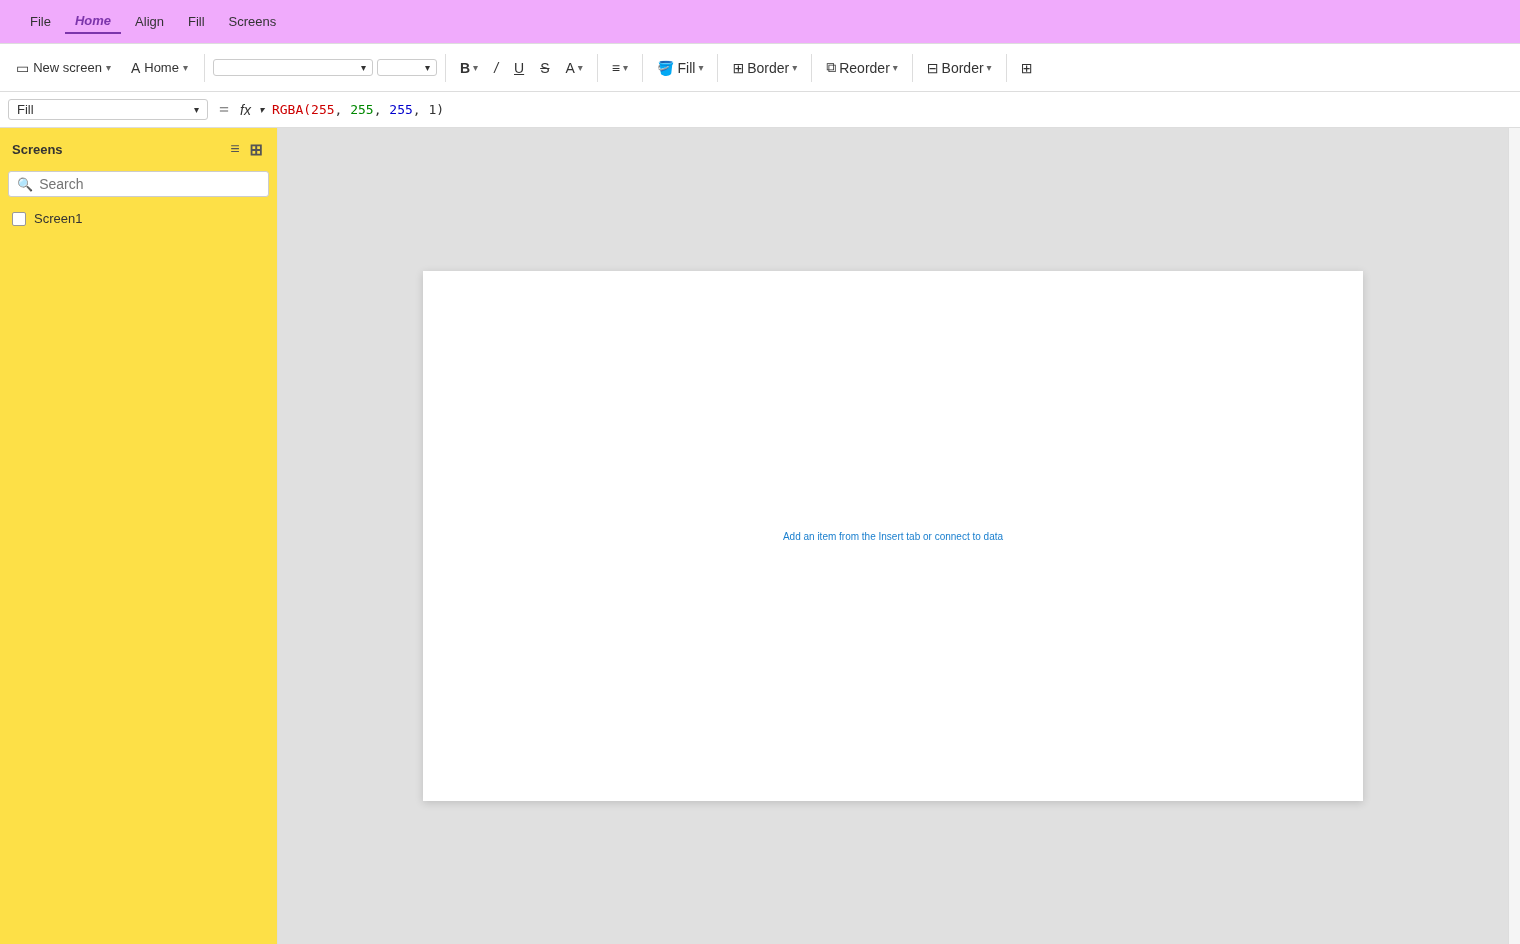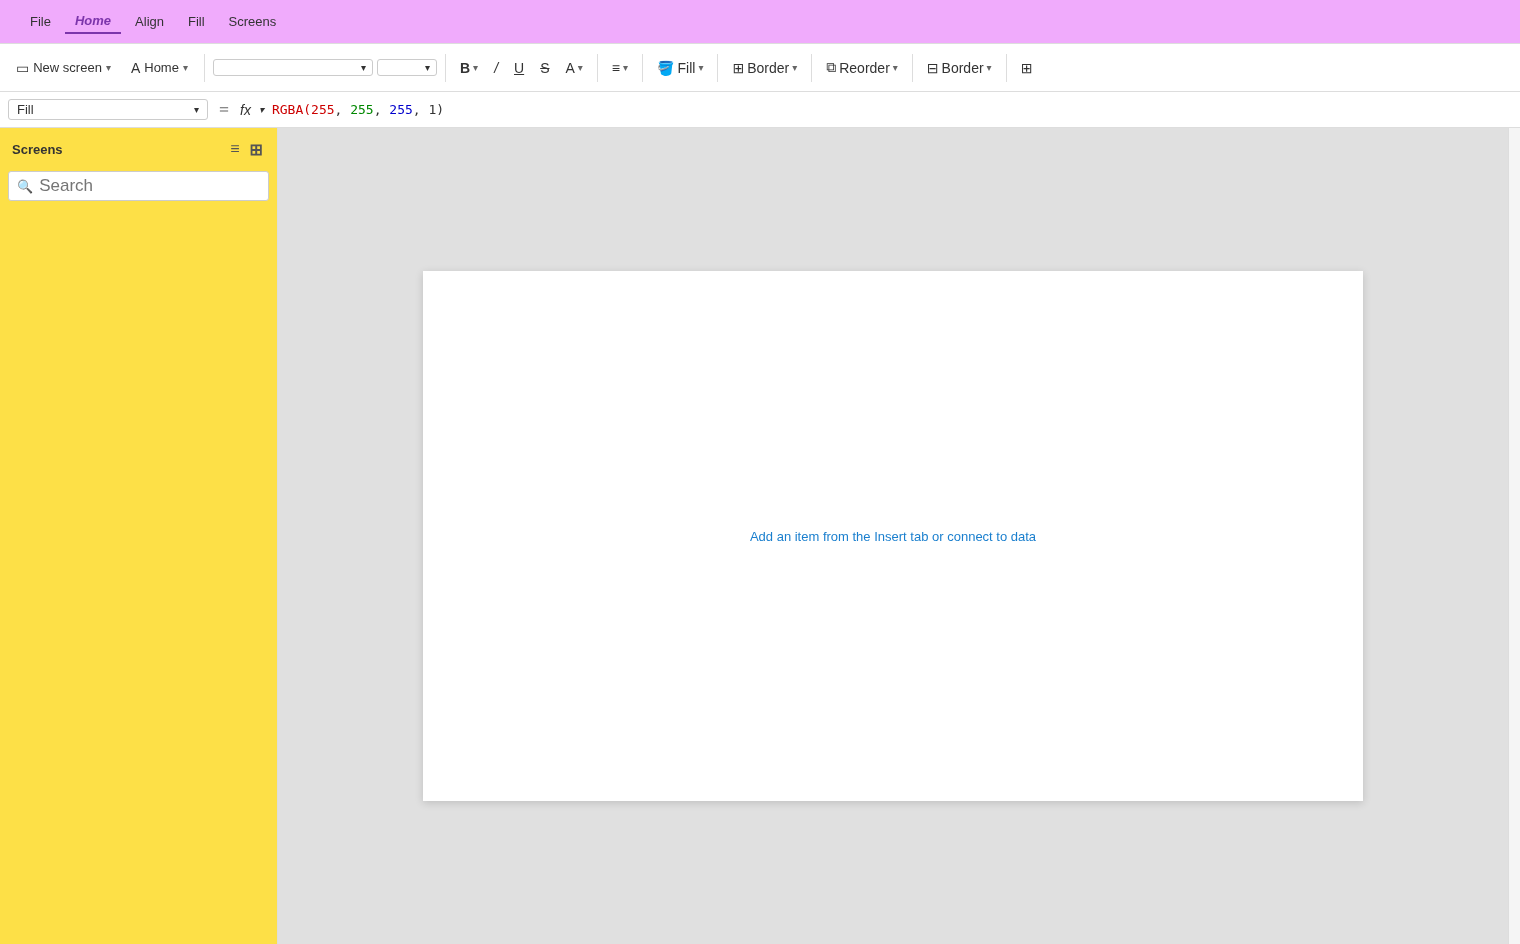--- a/index.html
+++ b/index.html
@@ -182,21 +182,21 @@
       align-items: center;
       border: 1px solid #ccc;
       border-radius: 3px;
       background: #fff;
       padding: 4px 8px;
       gap: 6px;
     }
     .sidebar-search input {
       border: none;
       outline: none;
-      font-size: 17px;
+      font-size: 14px;
       flex: 1;
       background: transparent;
     }
     .screen-item {
       display: flex;
       align-items: center;
       gap: 8px;
       padding: 6px 12px;
       cursor: pointer;
       font-size: 13px;
@@ -225,21 +225,21 @@
       background: #fff;
       width: 940px;
       height: 530px;
       box-shadow: 0 2px 8px rgba(0,0,0,0.15);
       display: flex;
       align-items: center;
       justify-content: center;
       position: relative;
     }
     .canvas-hint {
-      font-size: 13px;
+      font-size: 10px;
       color: #1a7fce;
     }
     .canvas-hint a {
       color: #1a7fce;
       text-decoration: none;
     }
 
     
     .right-panel {
       width: 12px;
@@ -382,20 +382,24 @@
       <span>Screens</span>
       <div class="sidebar-header-icons">
         <span class="sidebar-icon-btn" title="List view">≡</span>
         <span class="sidebar-icon-btn" title="Grid view">⊞</span>
       </div>
     </div>
     <div class="sidebar-search">
       <span style="color:#888; font-size:13px;">🔍</span>
       <input type="text" placeholder="Search" style="">
     </div>
+    <div class="screen-item">
+      <div class="screen-checkbox"></div>
+      <span>Screen1</span>
+    </div>
   </div>
 
   <div class="canvas-area">
     <div class="canvas-content">
       <div class="canvas-hint">
         <a href="#">Add an item from the Insert tab</a>
         <span> or </span>
         <a href="#">connect to data</a>
       </div>
     </div>

